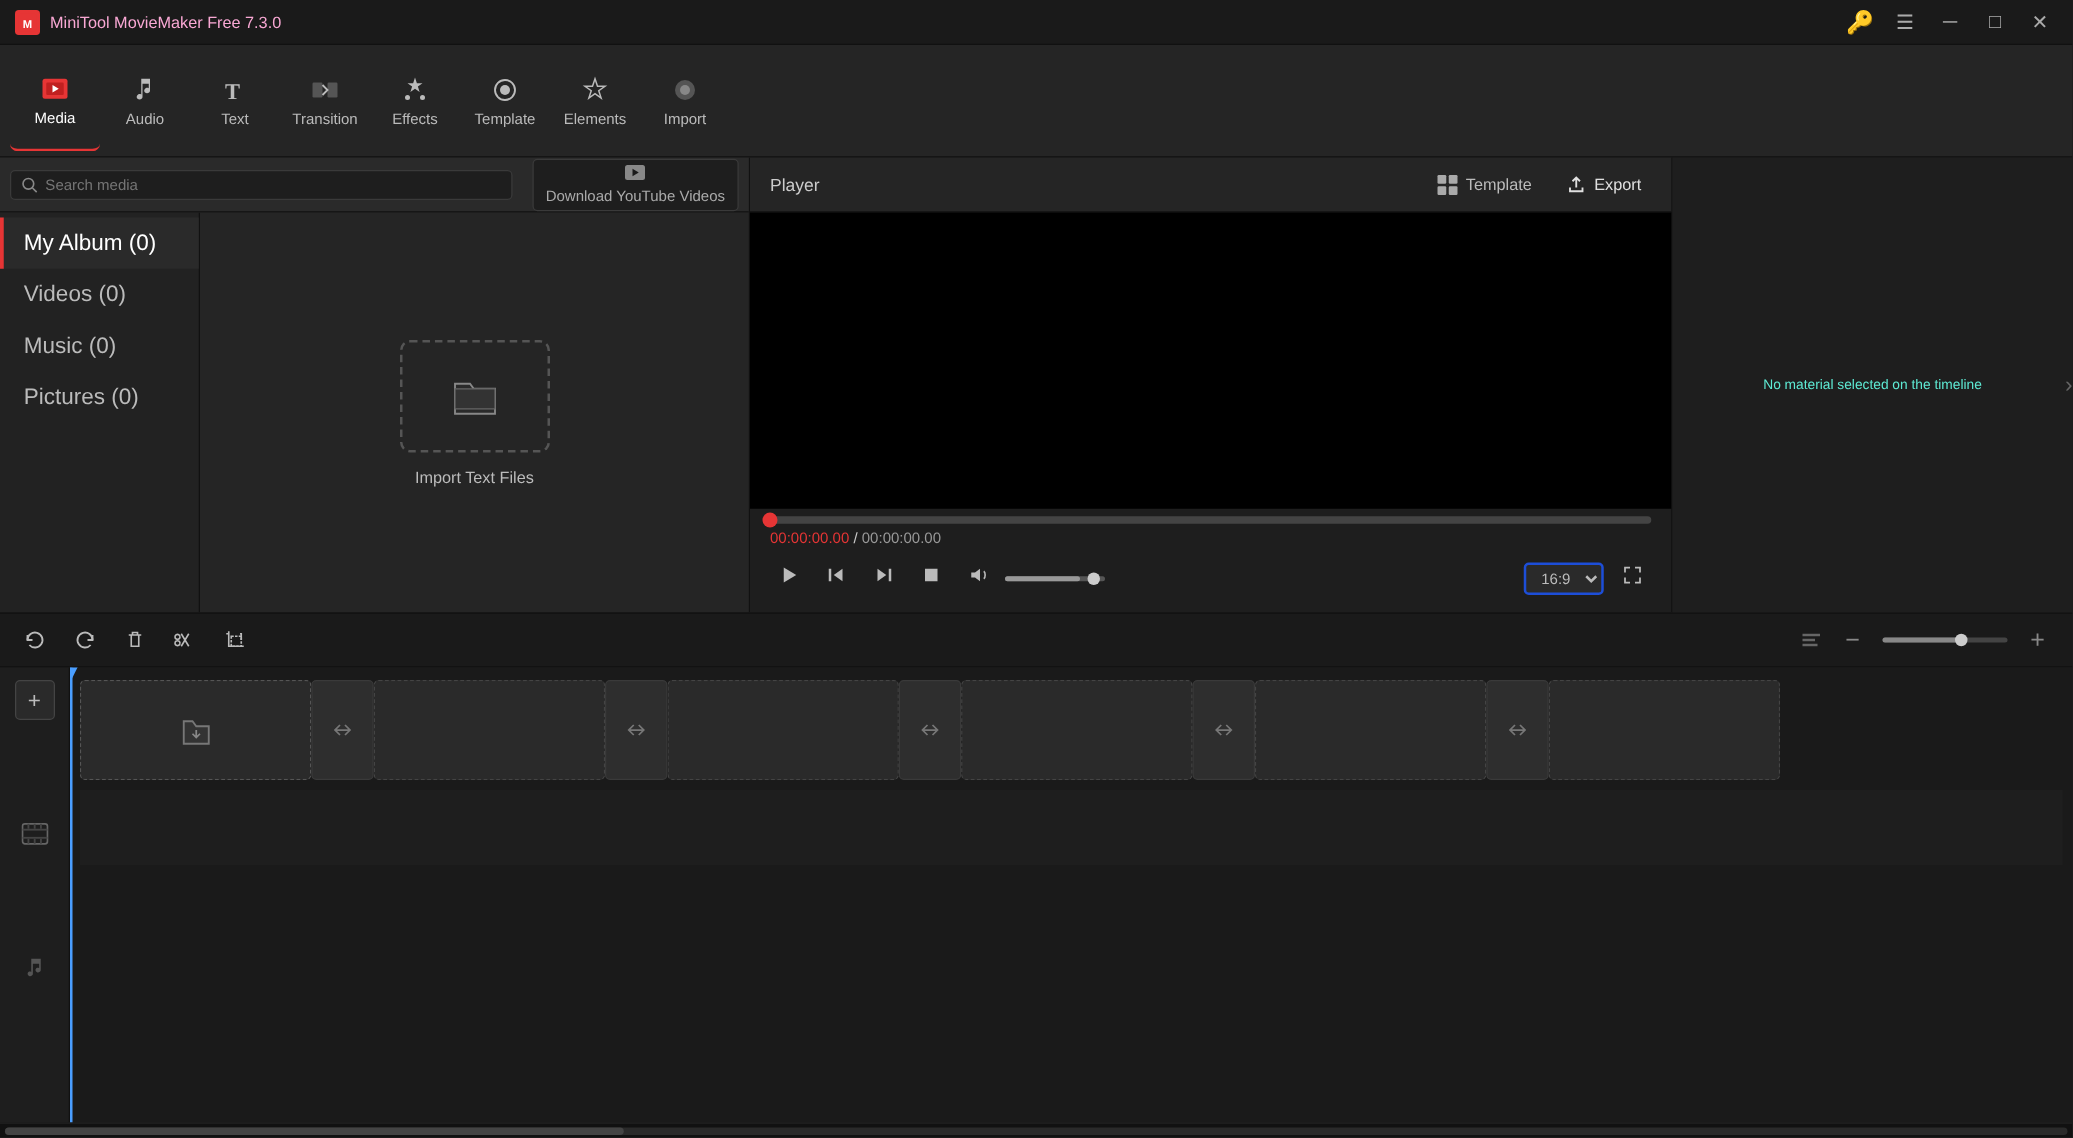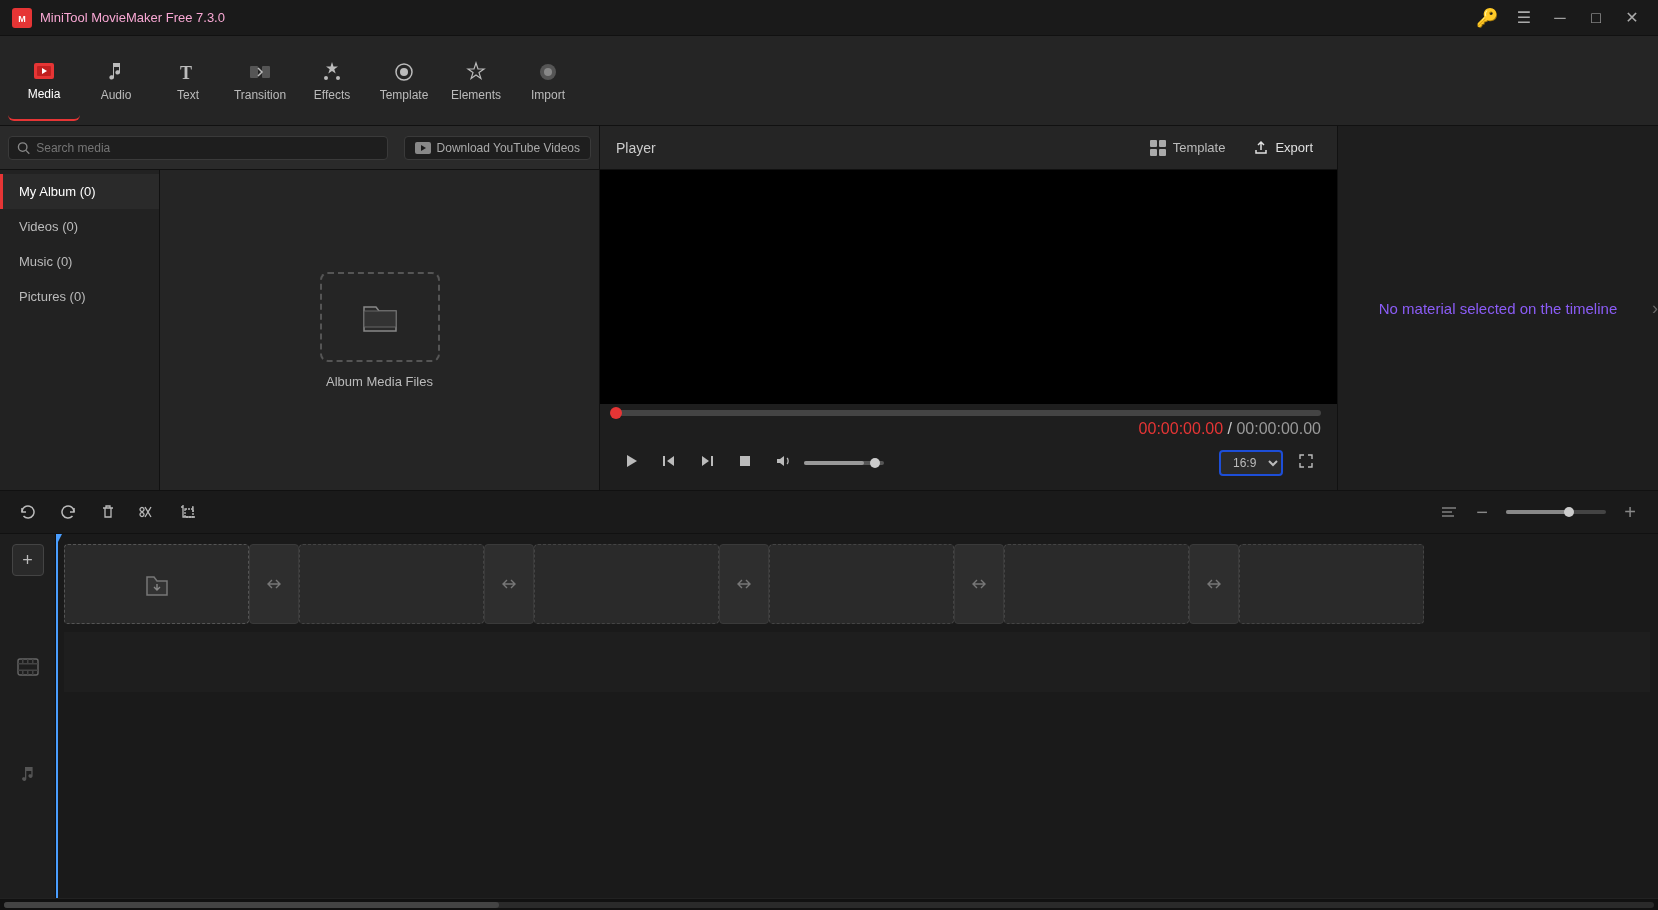--- a/index.html
+++ b/index.html
@@ -129,39 +129,40 @@
       align-items: center;
       gap: 6px;
       background: #1e1e1e;
       border: 1px solid #3a3a3a;
       border-radius: 4px;
       padding: 4px 10px;
       color: #aaa;
       cursor: pointer;
       font-size: 12px;
       white-space: nowrap;
+      flex-direction: column;
     }
 
     
     #media-body {
       display: flex;
       flex: 1;
       overflow: hidden;
     }
     #sidebar {
       width: 160px;
       background: #222;
       border-right: 1px solid #111;
       padding-top: 4px;
     }
     .sidebar-item {
       padding: 10px 16px;
       color: #bbb;
       cursor: pointer;
-      font-size: 13px;
+      font-size: 18px;
       border-left: 3px solid transparent;
     }
     .sidebar-item.active {
       color: #fff;
       border-left: 3px solid #e63535;
       background: #2a2a2a;
     }
 
     #media-content {
       flex: 1;
@@ -237,22 +238,22 @@
       height: 100%; width: 0%;
       background: #e63535; border-radius: 3px;
     }
     #progress-dot {
       width: 12px; height: 12px;
       background: #e63535; border-radius: 50%;
       position: absolute; top: -3px; left: 0%;
       transform: translateX(-50%);
     }
     #time-display {
-      text-align: right;
-      font-size: 16px;
+      text-align: left;
+      font-size: 12px;
       padding: 4px 0;
     }
     #time-current { color: #e63535; }
     #time-total { color: #999; }
 
     #player-controls {
       display: flex;
       align-items: center;
       padding: 6px 16px 12px;
       gap: 8px;
@@ -309,22 +310,22 @@
       padding: 16px;
       position: relative;
     }
     #panel-arrow {
       position: absolute; top: 50%; right: 0;
       transform: translateY(-50%);
       font-size: 18px; color: #666;
       cursor: pointer;
     }
     #no-material-text {
-      color: #8b5cf6;
-      font-size: 15px;
+      color: #5eead4;
+      font-size: 11px;
       text-align: left;
     }
 
     
     #bottom-controls {
       height: 44px;
       background: #1a1a1a;
       display: flex;
       align-items: center;
       padding: 0 12px;
@@ -597,21 +598,21 @@
       </div>
 
       <div id="media-content">
         <div id="import-box">
           <div id="import-icon-wrap">
             <svg width="40" height="36" viewBox="0 0 40 36" fill="none">
               <path d="M4 8h12l3 4h17v20H4V8z" stroke="#888" stroke-width="1.5" fill="#2a2a2a"></path>
               <path d="M4 12h32v16H4z" fill="#333" stroke="#666" stroke-width="1"></path>
             </svg>
           </div>
-          <span id="import-label">Album Media Files</span>
+          <span id="import-label">Import Text Files</span>
         </div>
       </div>
     </div>
   </div>
 
   <div id="player-panel">
 
     <div id="player-header">
       <span id="player-title">Player</span>
       <div id="player-header-actions">

